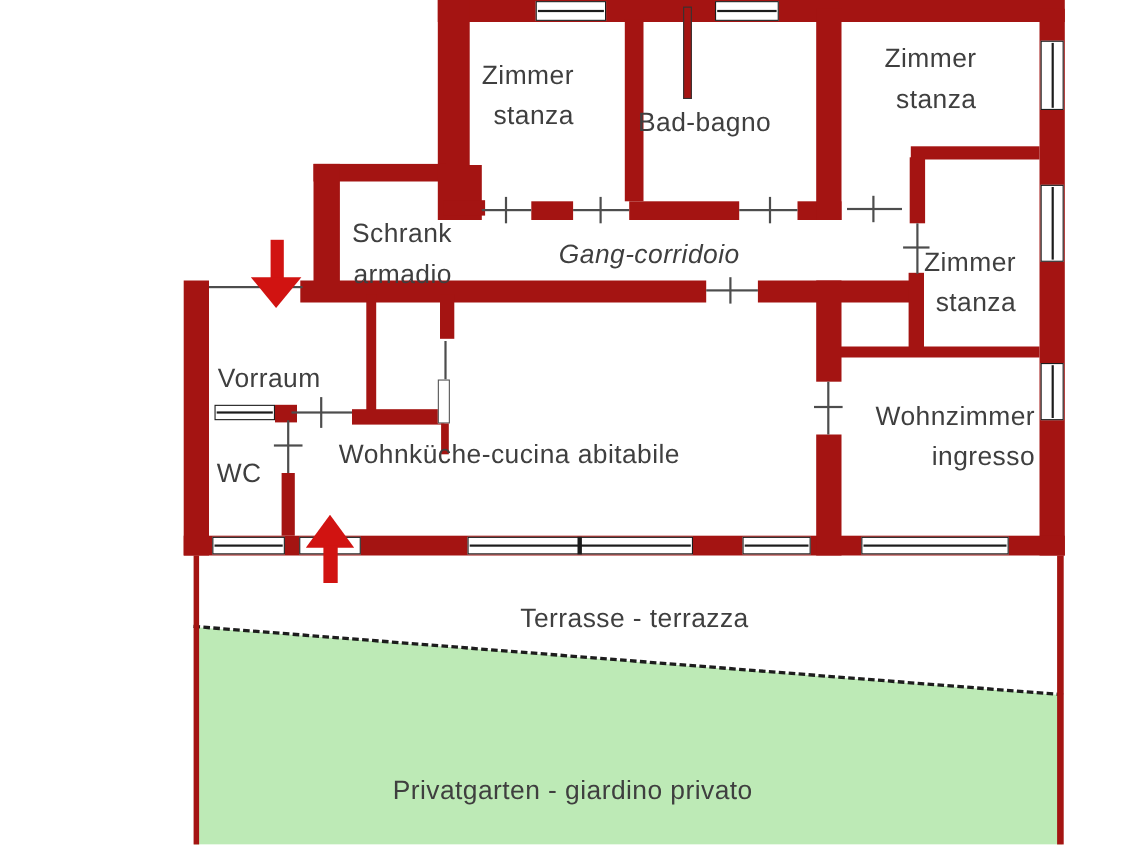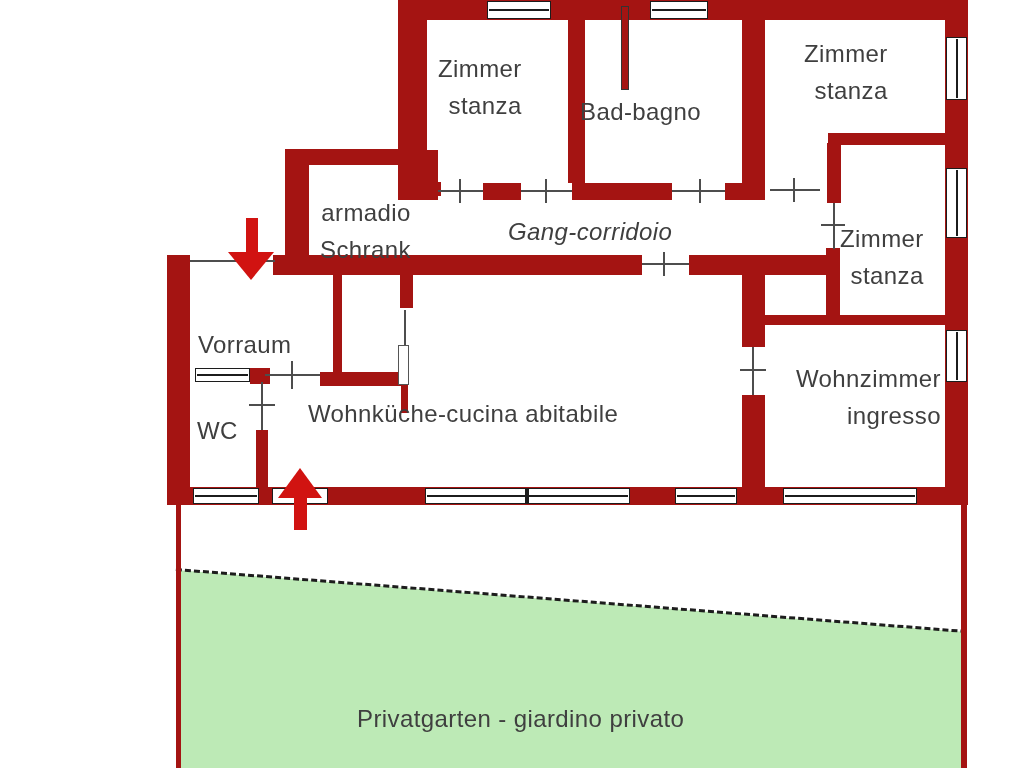--- a/index.html
+++ b/index.html
@@ -136,22 +136,22 @@
     <span class="ln">stanza</span>
   </div>
   <div class="lbl" style="left:580px;top:93px;">
     <span class="ln">Bad-bagno</span>
   </div>
   <div class="lbl" style="left:804px;top:35px;">
     <span class="ln">Zimmer</span>
     <span class="ln">stanza</span>
   </div>
   <div class="lbl" style="left:320px;top:194px;">
+    <span class="ln">Schrank</span>
     <span class="ln">armadio</span>
-    <span class="ln">Schrank</span>
   </div>
   <div class="lbl" style="left:508px;top:213px;font-style:italic;">
     <span class="ln">Gang-corridoio</span>
   </div>
   <div class="lbl" style="left:840px;top:220px;">
     <span class="ln">Zimmer</span>
     <span class="ln">stanza</span>
   </div>
   <div class="lbl" style="left:198px;top:290px;margin-top:36px;">
     <span class="ln">Vorraum</span>
@@ -159,17 +159,20 @@
   <div class="lbl" style="left:197px;top:412px;">
     <span class="ln">WC</span>
   </div>
   <div class="lbl" style="left:308px;top:395px;">
     <span class="ln">Wohnküche-cucina abitabile</span>
   </div>
   <div class="lbl" style="left:796px;top:360px;">
     <span class="ln">Wohnzimmer</span>
     <span class="ln">ingresso</span>
   </div>
+  <div class="lbl" style="left:473px;top:544px;">
+    <span class="ln">Terrasse - terrazza</span>
+  </div>
   <div class="lbl" style="left:357px;top:659px;margin-top:41px;">
     <span class="ln">Privatgarten - giardino privato</span>
   </div>
 
 </div>
 
 </body></html>

